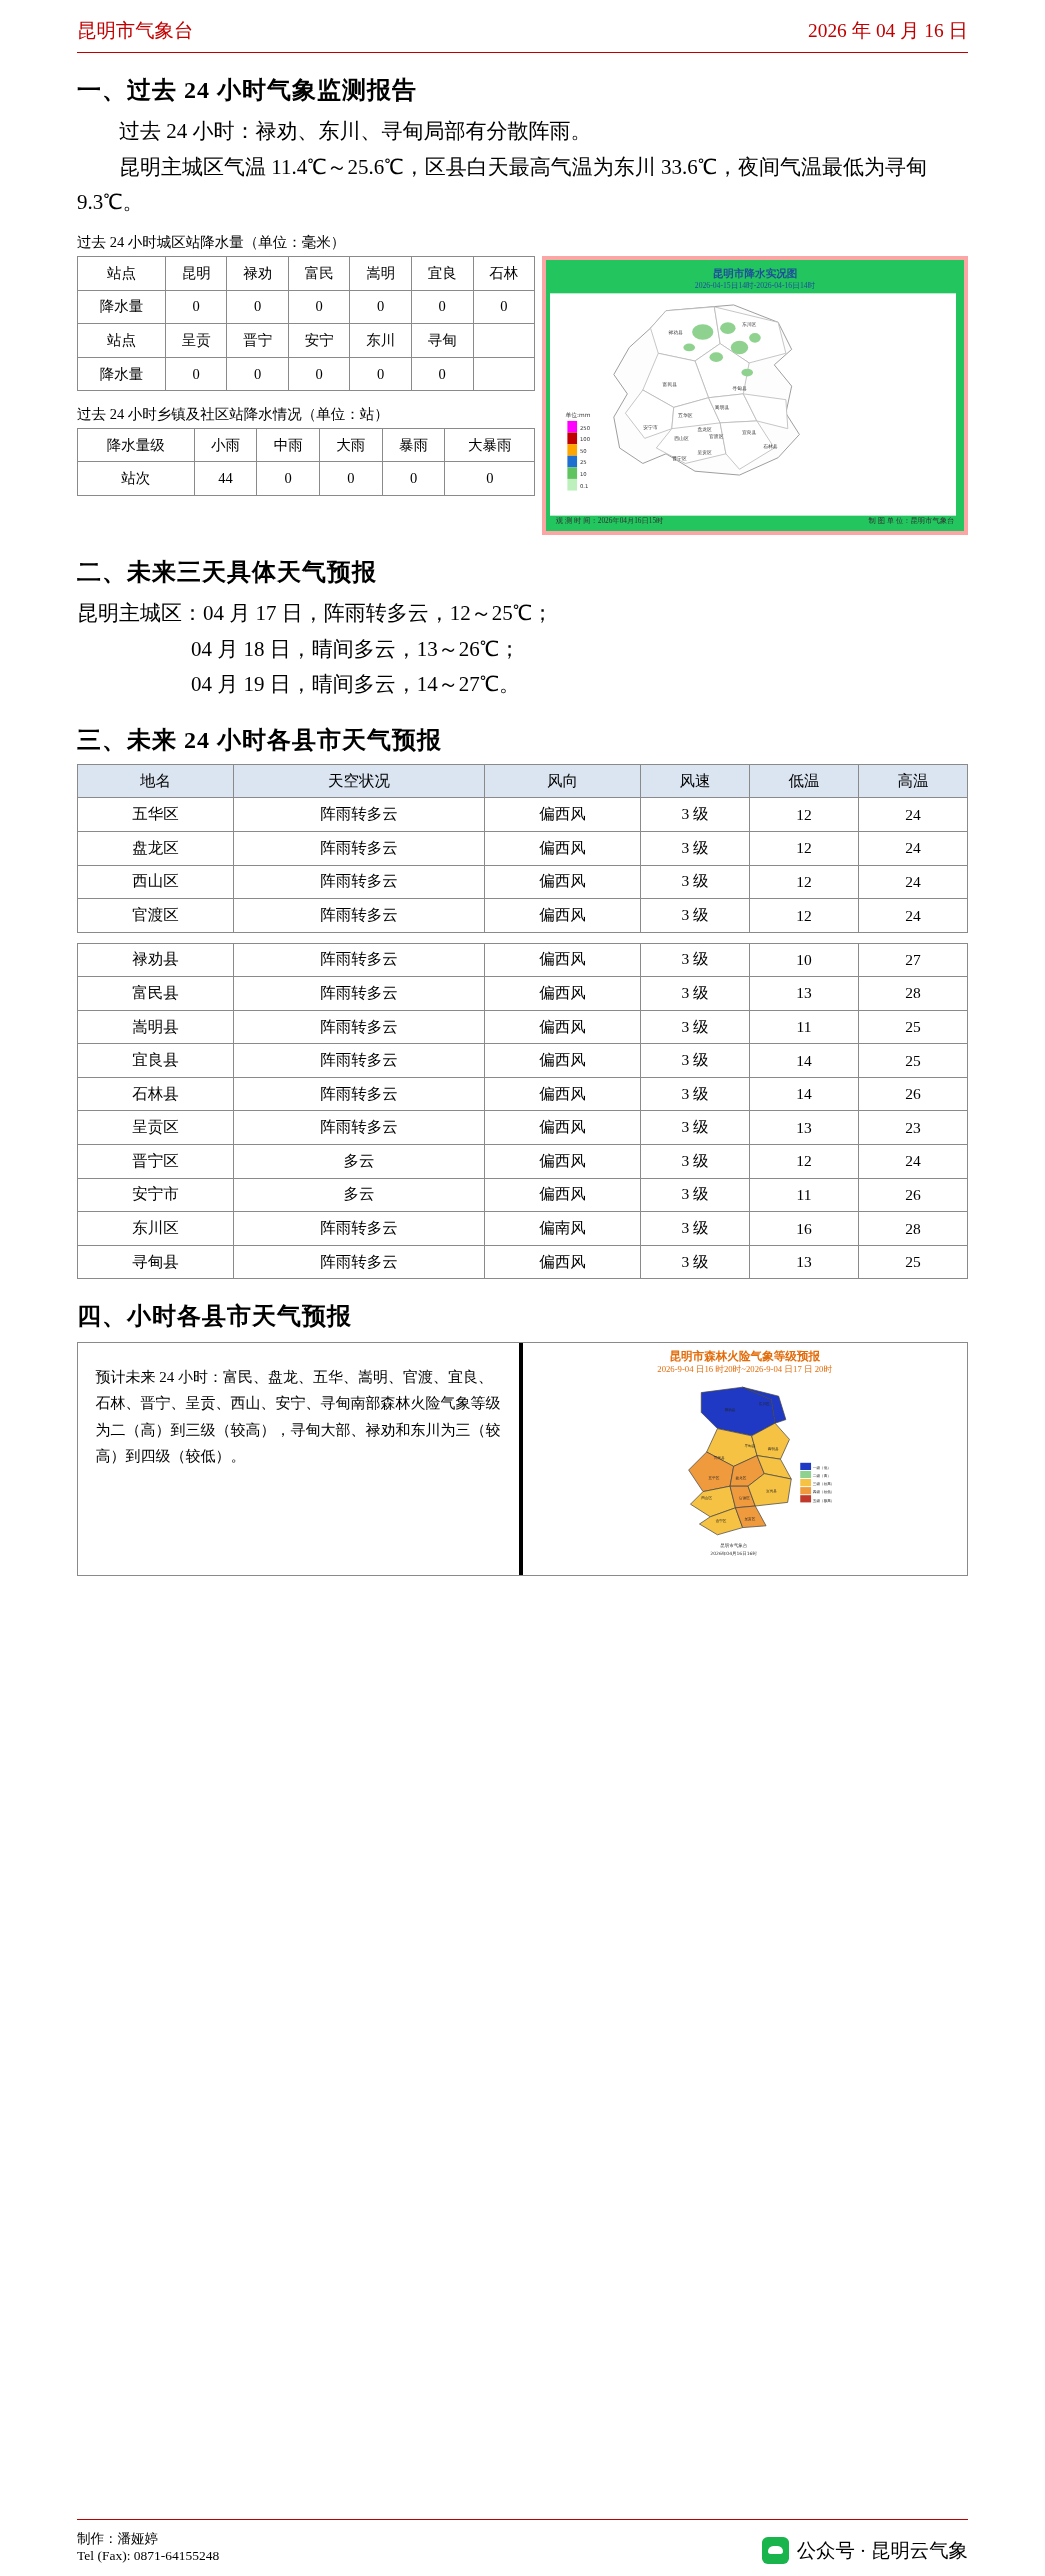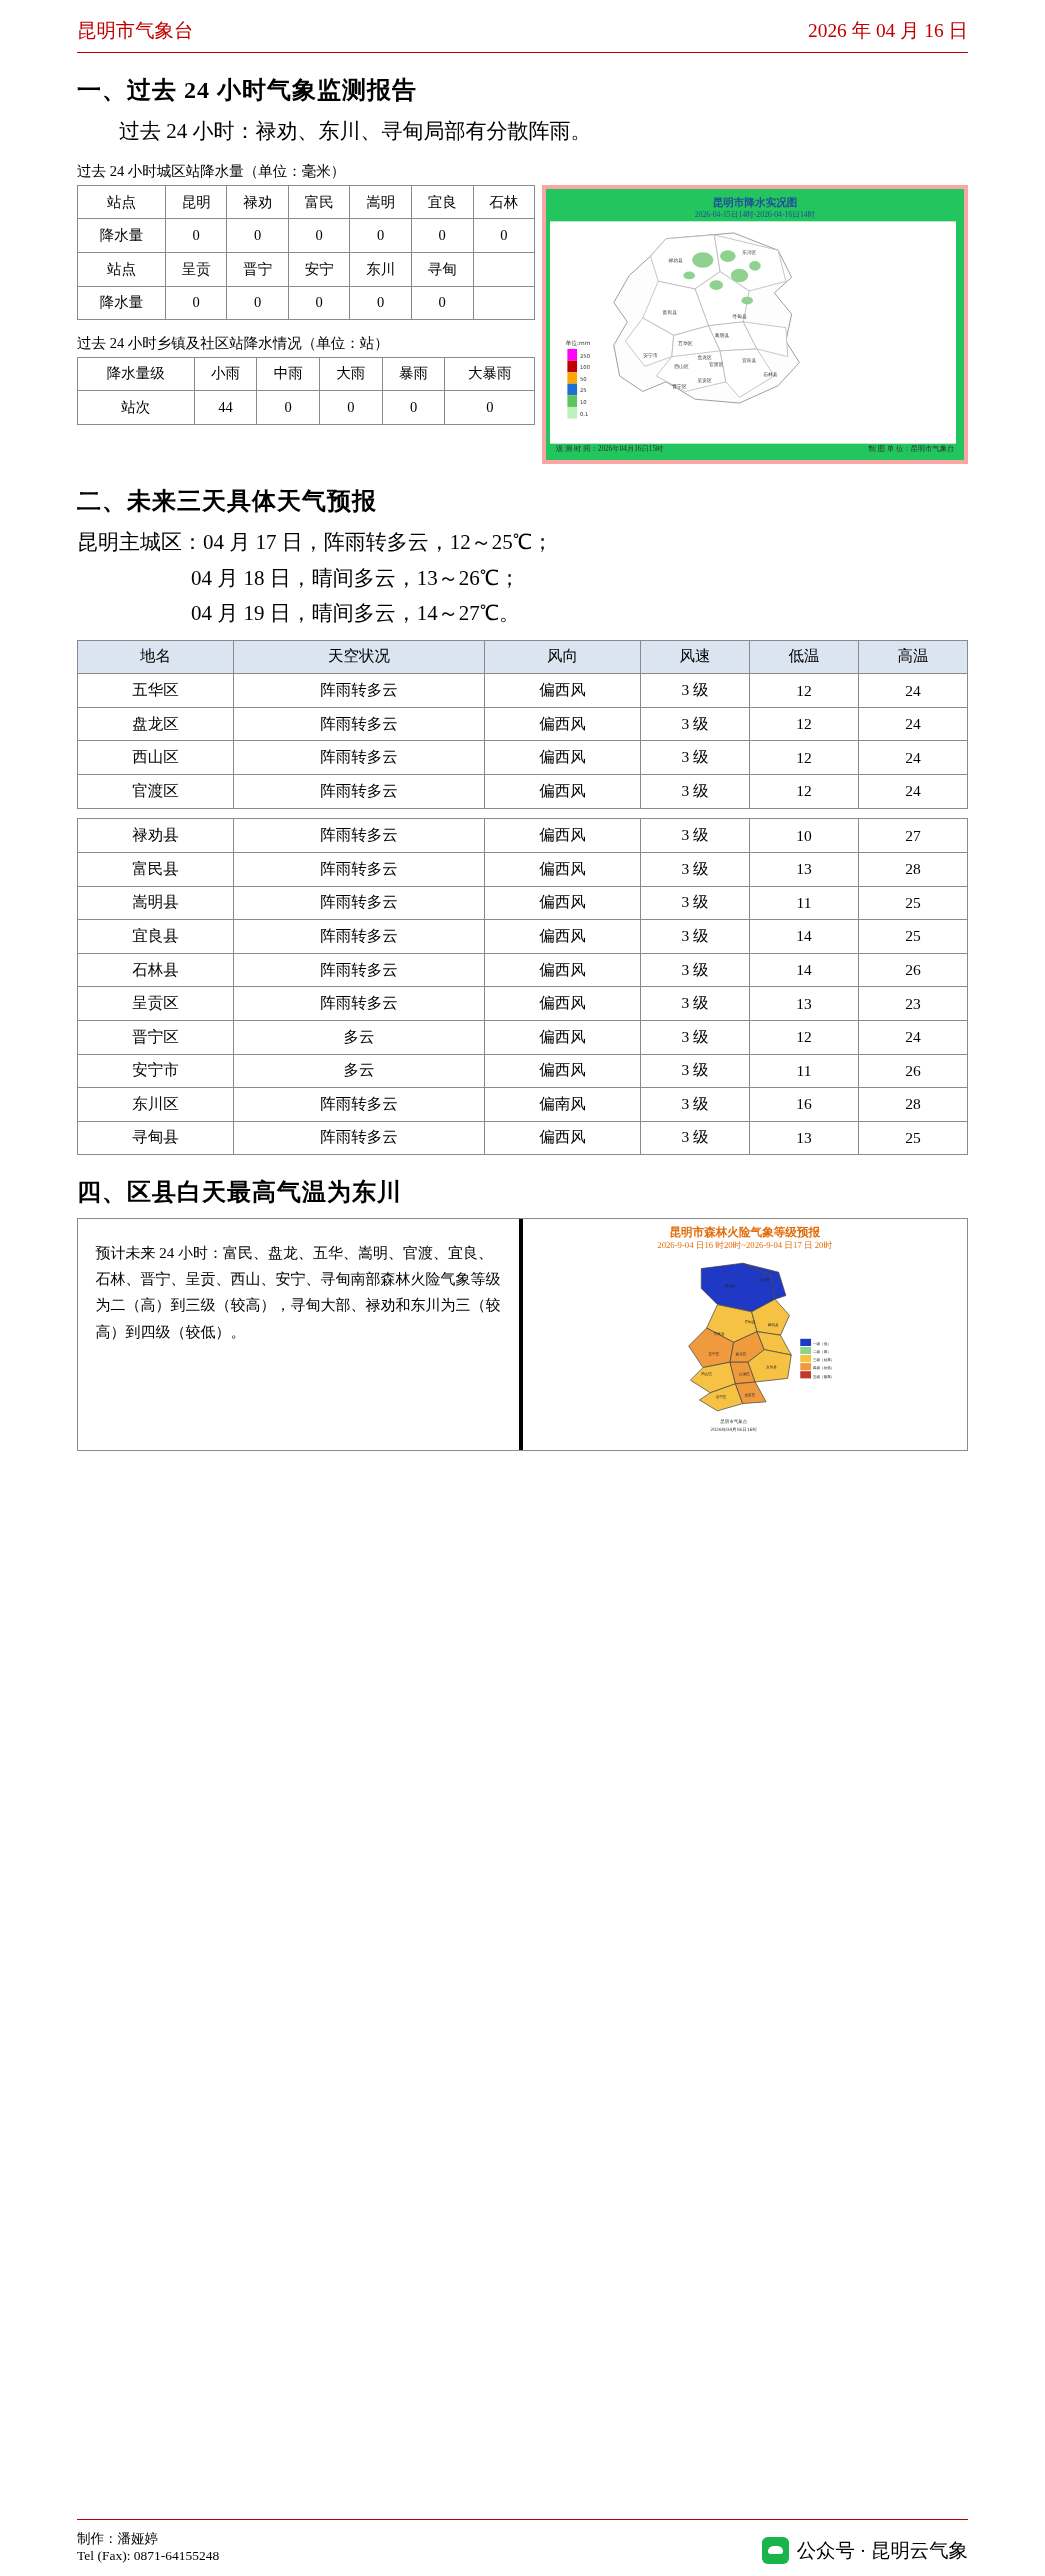--- a/index.html
+++ b/index.html
@@ -192,20 +192,21 @@
 
   <div class="header-bar">
     <span>昆明市气象台</span>
     <span>2026 年 04 月 16 日</span>
   </div>
 
   <div class="content">
 
     <h2 class="sec">一、过去 24 小时气象监测报告</h2>
     <p class="para">过去 24 小时：禄劝、东川、寻甸局部有分散阵雨。</p>
+    <p class="para">昆明主城区气温 11.4℃～25.6℃，区县白天最高气温为东川 33.6℃，夜间气温最低为寻甸 9.3℃。</p>
 
     <div class="small-label">过去 24 小时城区站降水量（单位：毫米）</div>
 
     <div class="flexrow">
       <div class="left-tables">
 
         <table class="grid">
           <tbody>
               <tr>
             <td>站点</td>
@@ -338,20 +339,21 @@
 
     <h2 class="sec">二、未来三天具体天气预报</h2>
     <div class="forecast-lines">
       <div>
         <span>昆明主城区：</span><span>04 月 17 日，阵雨转多云，12～25℃；</span>
       </div>
       <div class="ind">04 月 18 日，晴间多云，13～26℃；</div>
       <div class="ind">04 月 19 日，晴间多云，14～27℃。</div>
     </div>
 
+    <h2 class="sec">三、未来 24 小时各县市天气预报</h2>
 
     <table class="county">
       <tbody>
           <tr class="head">
         <td>地名</td>
         <td>天空状况</td>
         <td>风向</td>
         <td>风速</td>
         <td>低温</td>
         <td>高温</td>
@@ -467,21 +469,21 @@
         <td>寻甸县</td>
         <td>阵雨转多云</td>
         <td>偏西风</td>
         <td>3 级</td>
         <td>13</td>
         <td>25</td>
       </tr>
     </tbody>
       </table>
 
-    <h2 class="sec">四、区县白天最高气温为东川</h2>
+    <h2 class="sec">四、小时各县市天气预报</h2>
 
     <div class="fire-wrap">
       <div class="fire-text">预计未来 24 小时：富民、盘龙、五华、嵩明、官渡、宜良、石林、晋宁、呈贡、西山、安宁、寻甸南部森林火险气象等级为二（高）到三级（较高），寻甸大部、禄劝和东川为三（较高）到四级（较低）。</div>
       <div class="fire-fig">
         <div class="fire-title">昆明市森林火险气象等级预报</div>
         <div class="fire-sub">2026-9-04 日16 时20时~2026-9-04 日17 日 20时</div>
         <svg viewBox="0 0 240 210" width="100%" height="189">
           <rect x="0" y="0" width="240" height="210" fill="#ffffff"></rect>
           <path d="M72 14 L118 8 L150 22 L154 48 L128 62 L90 54 L72 36 Z" fill="#1f39c4" stroke="#444" stroke-width="0.8"></path>
           <path d="M118 8 L158 18 L166 44 L154 48 L150 22 Z" fill="#1f39c4" stroke="#444" stroke-width="0.8"></path>

